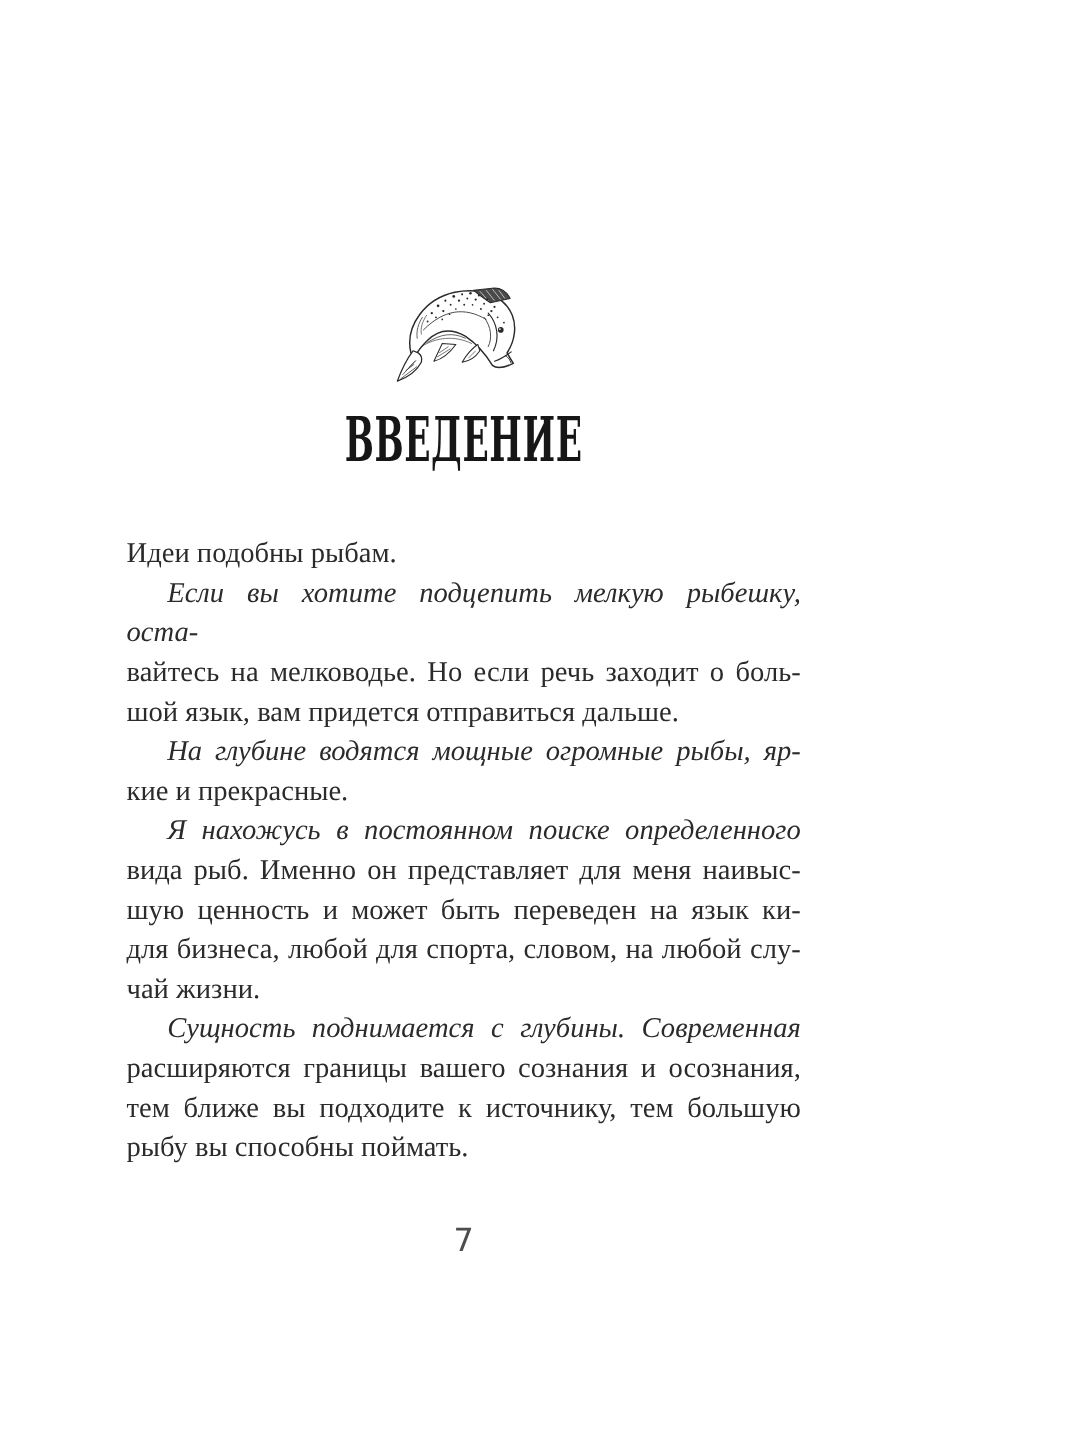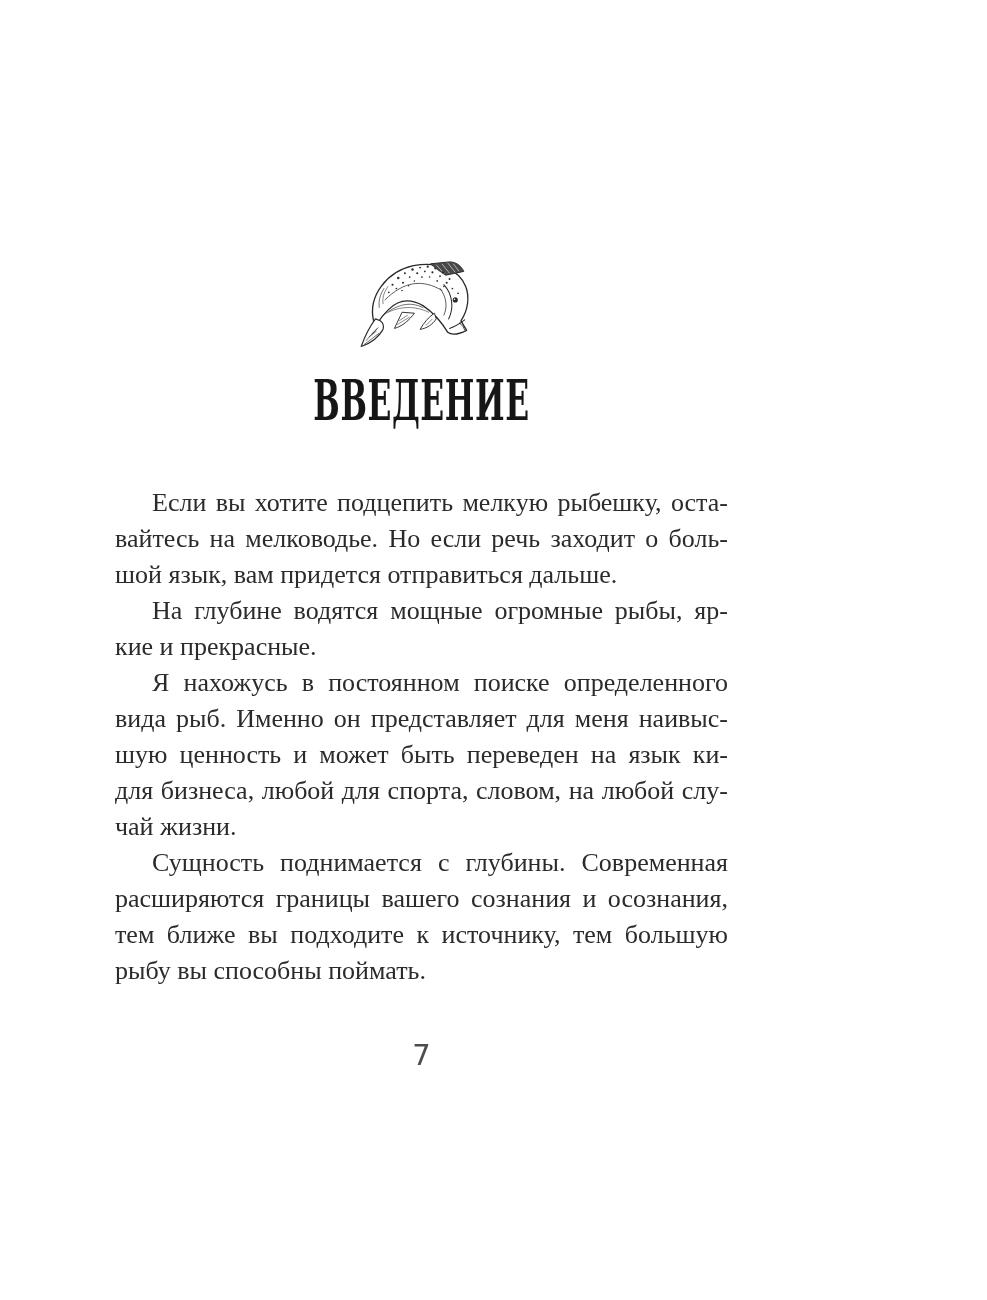--- a/index.html
+++ b/index.html
@@ -47,21 +47,21 @@
     font-size:26px;
     line-height:36px;
     color:var(--body-text);
   }
   .line{
     text-align:justify;
     text-align-last:justify;
     white-space:normal;
   }
   .line.last{text-align-last:left;}
-  .line.indent{text-indent:37px;}
+  .line.indent{text-indent:37px;font-style:italic;}
   .page-number{
     margin-top:50px;
     text-align:center;
     font-family:"DejaVu Sans", sans-serif;
     font-size:29px;
     line-height:32px;
     font-weight:normal;
     color:var(--page-number-text);
   }
 </style>
@@ -143,20 +143,21 @@
         <circle cx="44" cy="32" r="0.8"></circle>
           <circle cx="51" cy="27" r="0.8"></circle>
           <circle cx="103" cy="35" r="0.9"></circle>
       </g>
     </svg>
   </figure>
 
   <h1 class="chapter-heading">ВВЕДЕНИЕ</h1>
 
   <main class="text-block">
+      <div class="line last">Идеи подобны рыбам.</div>
       <div class="line indent">Если вы хотите подцепить мелкую рыбешку, оста-</div>
       <div class="line">вайтесь на мелководье. Но если речь заходит о боль-</div>
       <div class="line last">шой язык, вам придется отправиться дальше.</div>
       <div class="line indent">На глубине водятся мощные огромные рыбы, яр-</div>
       <div class="line last">кие и прекрасные.</div>
       <div class="line indent">Я нахожусь в постоянном поиске определенного</div>
       <div class="line">вида рыб. Именно он представляет для меня наивыс-</div>
       <div class="line">шую ценность и может быть переведен на язык ки-</div>
       <div class="line">для бизнеса, любой для спорта, словом, на любой слу-</div>
       <div class="line last">чай жизни.</div>

